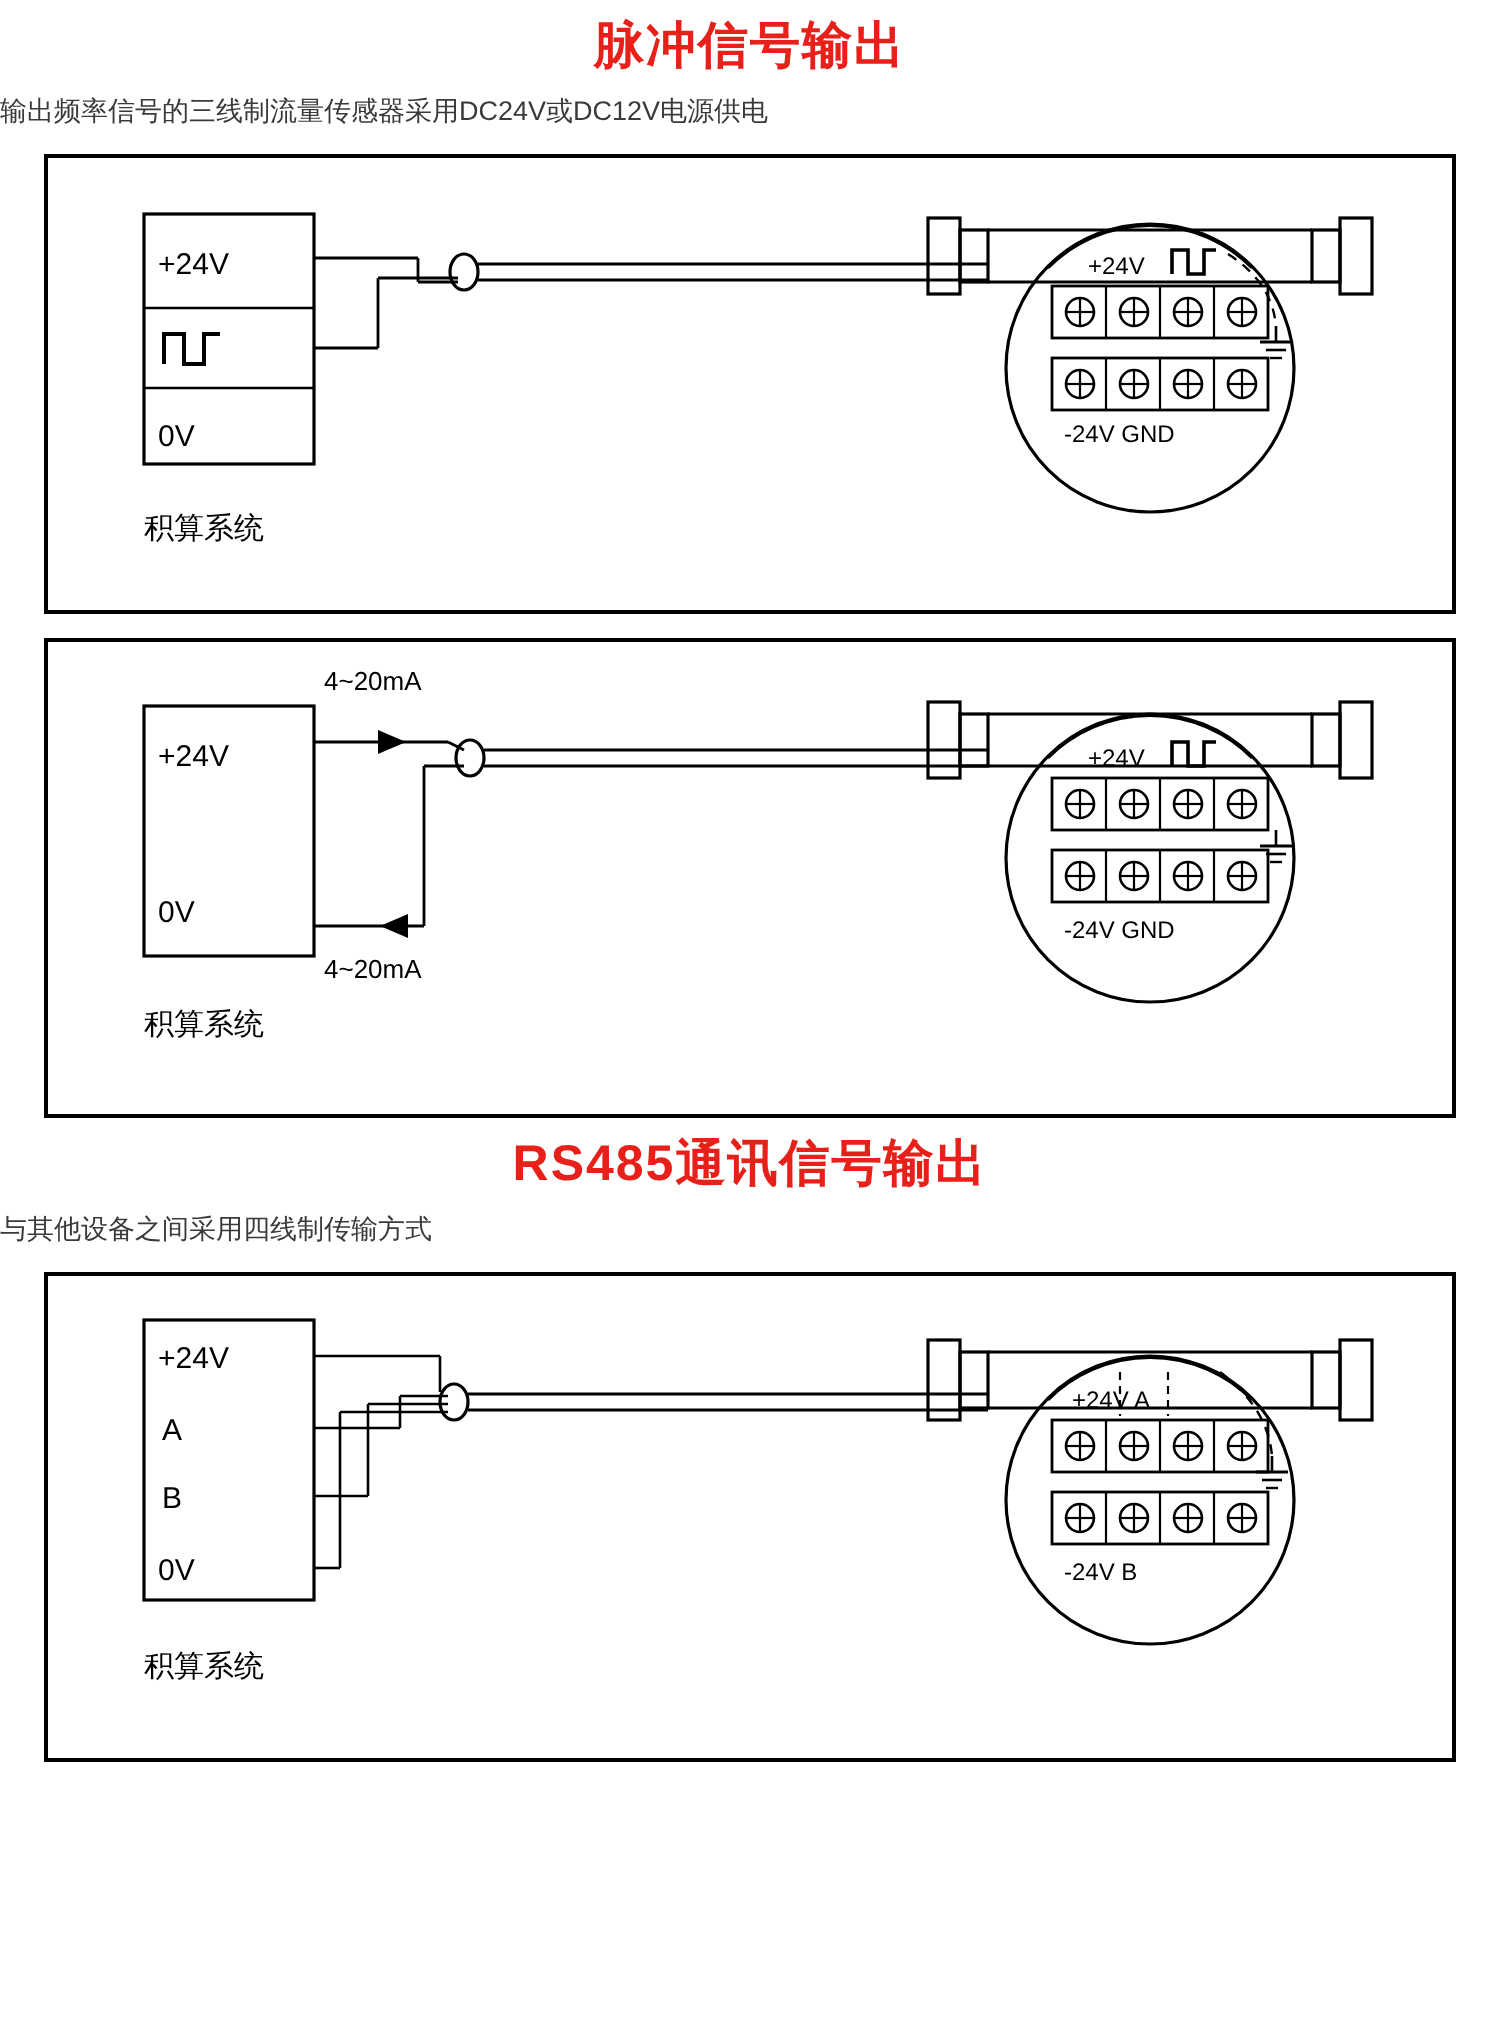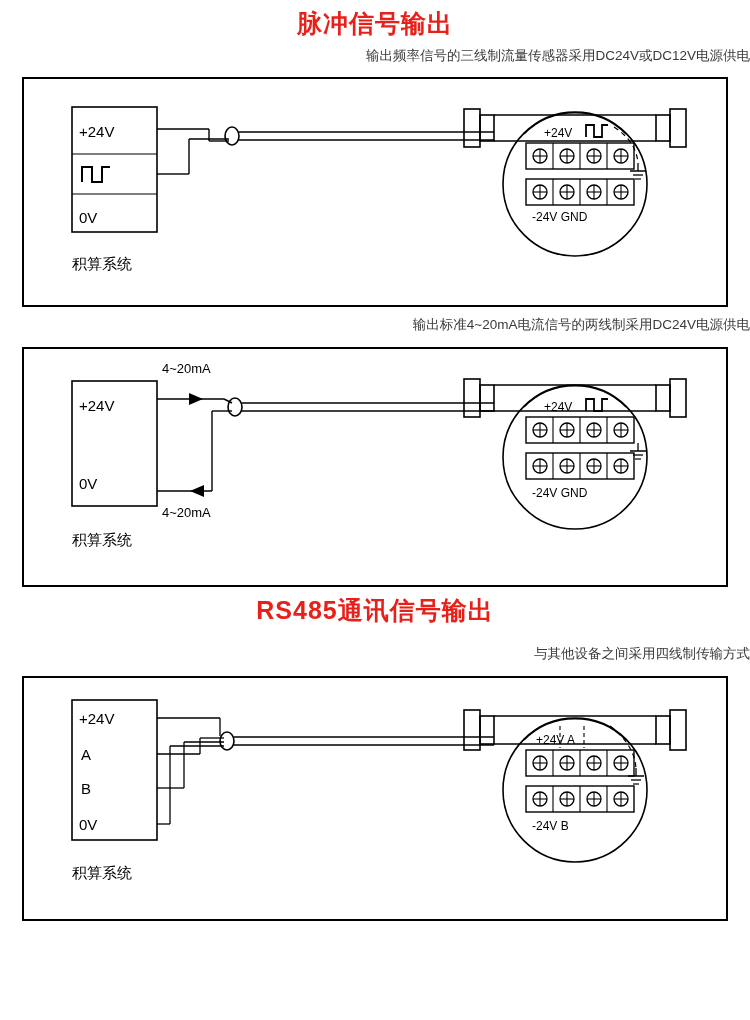--- a/index.html
+++ b/index.html
@@ -19,27 +19,27 @@
   .sec-title {
     text-align: center;
     color: #e8201a;
     font-size: 25px;
     font-weight: bold;
     letter-spacing: 1px;
     line-height: 1.1;
     padding-top: 10px;
   }
   .sec-sub {
-    text-align: right;
+    text-align: left;
     color: #3a3a3a;
     font-size: 13.5px;
     line-height: 1.45;
     padding-top: 8px;
   }
-  .sec-sub .line2 { display: block; margin-top: 12px; }
+  .sec-sub .line2 { display: block; }
 
   .frame-wrap { padding: 12px 22px 0 22px; }
   .frame {
     border: 2px solid #000;
     position: relative;
     background: #fff;
   }
   .f1 { height: 230px; }
   .f2 { height: 240px; }
   .f3 { height: 245px; }
@@ -169,23 +169,20 @@
             <line x1="606" y1="92" x2="622" y2="92" stroke="#000" stroke-width="1.5"></line>
             <line x1="609" y1="96" x2="619" y2="96" stroke="#000" stroke-width="1.3"></line>
             <line x1="611" y1="100" x2="617" y2="100" stroke="#000" stroke-width="1.2"></line>
           </g>
         </svg>
       </div>
     </div>
   </div>
 
   <div class="section">
-    <div class="sec-sub">
-      <span>输出标准4~20mA电流信号的两线制采用DC24V电源供电</span>
-    </div>
     <div class="frame-wrap">
       <div class="frame f2">
         <svg width="702" height="236" viewBox="0 0 702 236">
 
           <rect x="48" y="32" width="85" height="125" fill="none" stroke="#000" stroke-width="1.6"></rect>
           <text class="t t14" x="55" y="62">+24V</text>
           <text class="t t14" x="55" y="140">0V</text>
           <text class="t tcn" x="48" y="196">积算系统</text>
 
           <text class="t t13" x="138" y="24">4~20mA</text>

